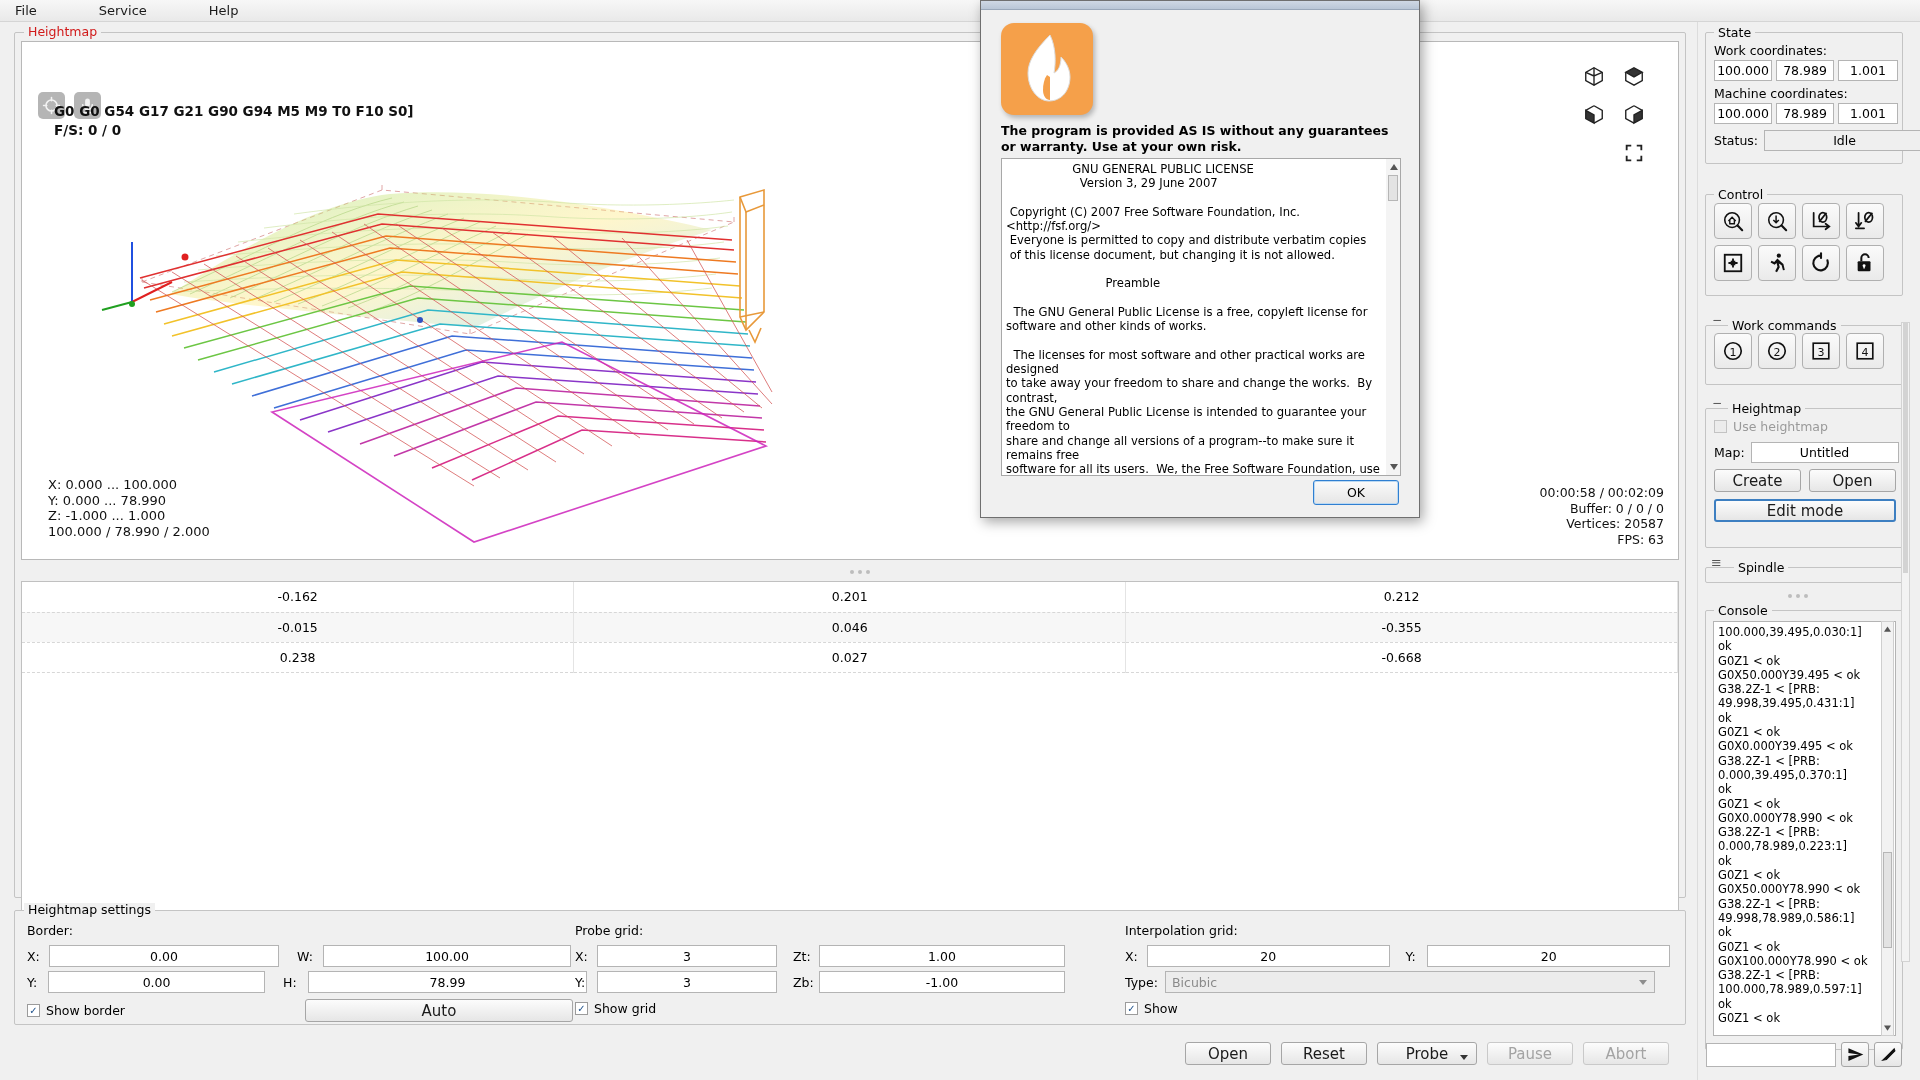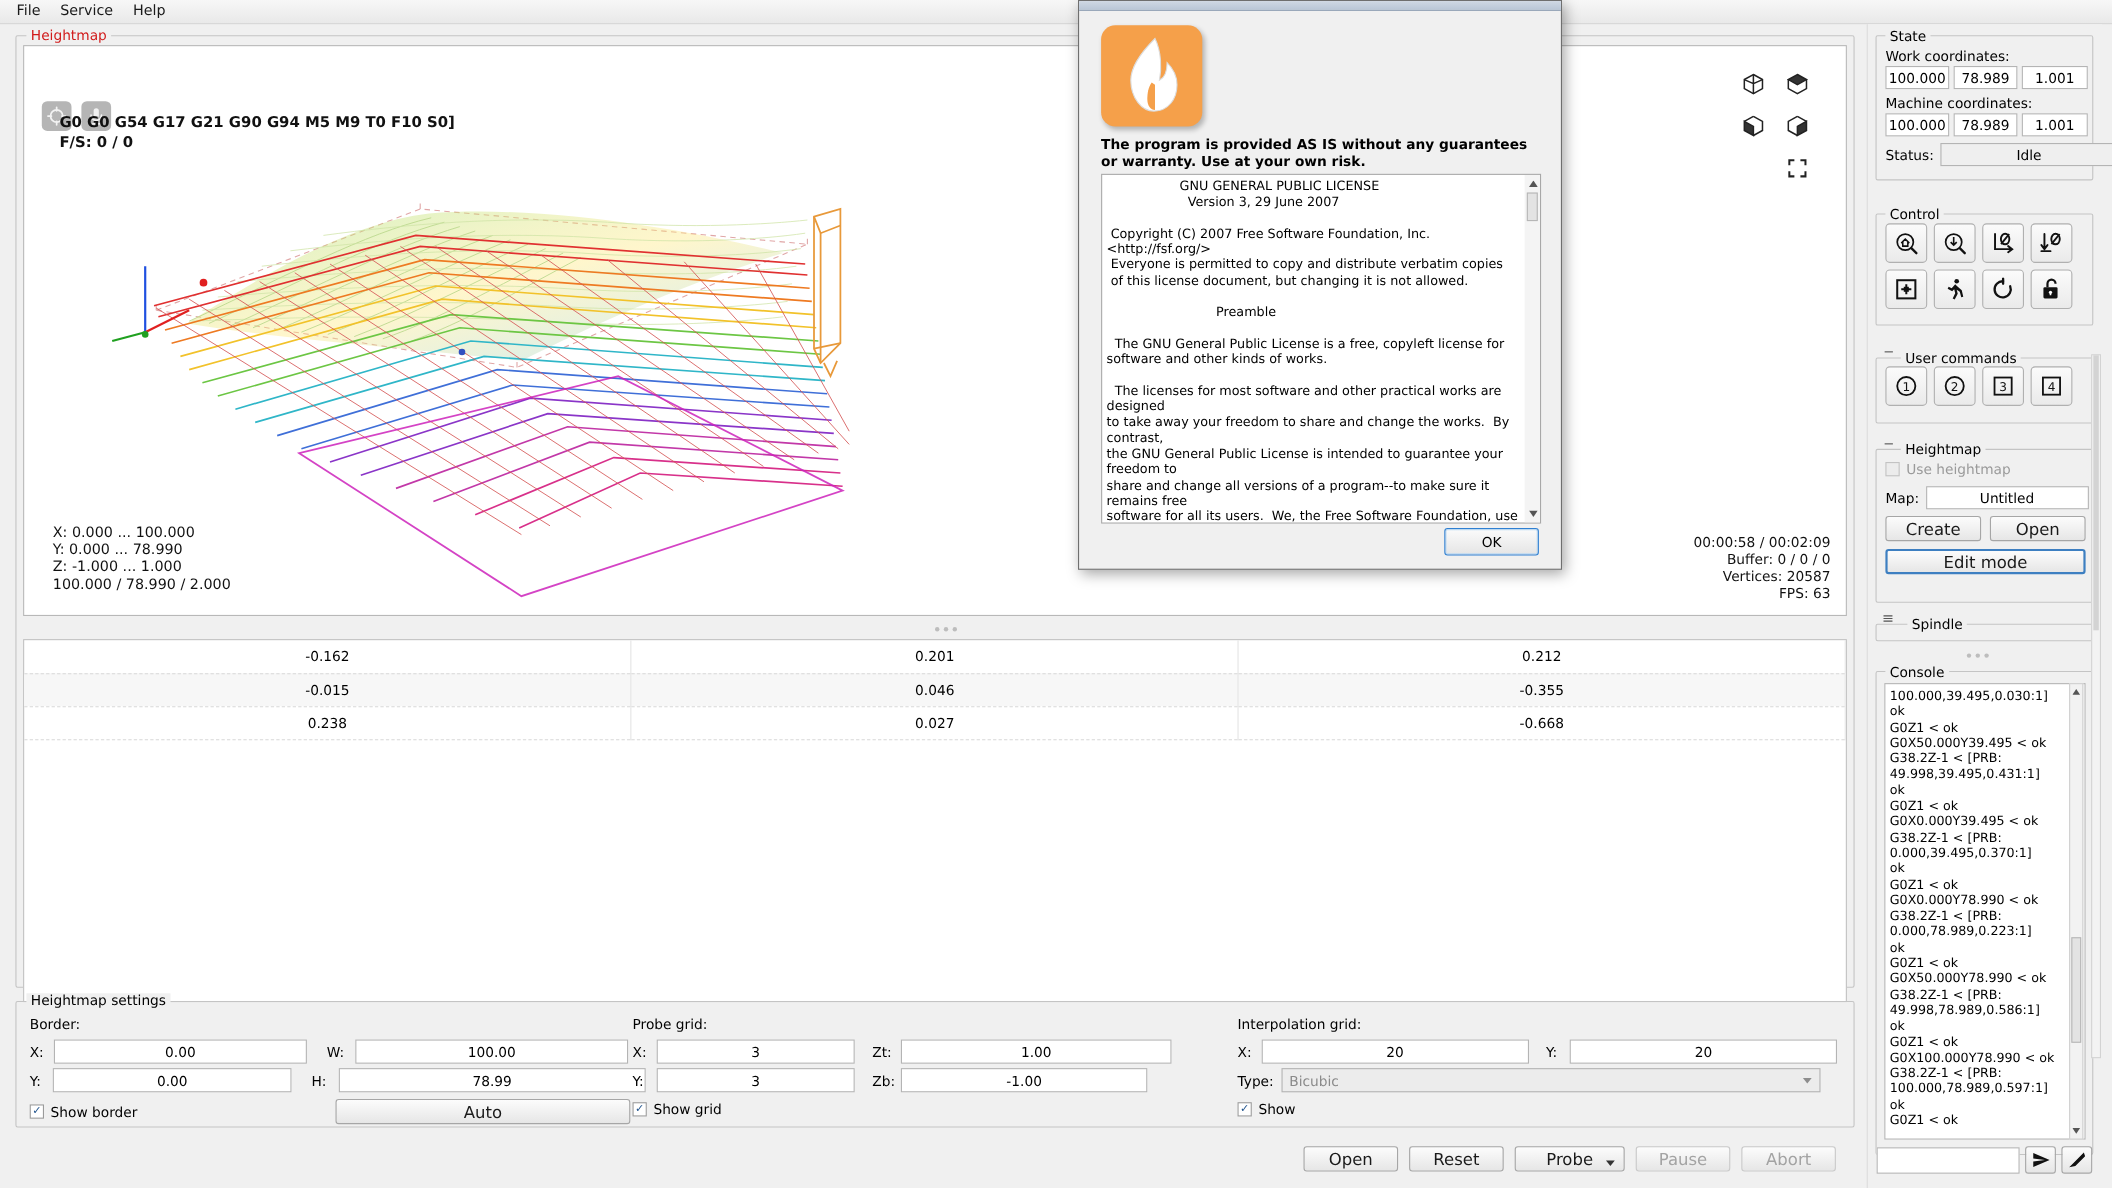--- a/index.html
+++ b/index.html
@@ -12,21 +12,21 @@
     color: #000;
     background: #f0f0f0;
   }
   #app { position: relative; width: 1920px; height: 1080px; background: #f0f0f0; }
 
   
   #menubar {
     position: absolute; top: 0; left: 0; width: 1920px; height: 22px;
     background: linear-gradient(#f7f7f7, #e9e9e9);
     border-bottom: 1px solid #d5d5d5;
-    display: flex; align-items: center; padding-left: 6px;
+    display: flex; align-items: center; padding-left: 6px; gap: 44px;
   }
   .menu-item { padding: 2px 9px; font-size: 13px; color: #1a1a1a; cursor: default; }
 
   
   #left-col {
     position: absolute; left: 0; top: 22px; width: 1697px; height: 1058px;
   }
 
   .groupbox { position: absolute; border: 1px solid #c4c4c4; border-radius: 2px; }
   .groupbox > .gb-title {
@@ -466,21 +466,21 @@
         <div style="display:flex; align-items:center; gap:6px; margin-top:7px;">
           <span class="fld-label" style="width:16px;">X:</span>
           <div class="txtfield" style="width:180px;">3</div>
           <span class="fld-label" style="width:20px; margin-left:10px;">Zt:</span>
           <div class="txtfield" style="width:246px;">1.00</div>
         </div>
         <div style="display:flex; align-items:center; gap:6px; margin-top:4px;">
           <span class="fld-label" style="width:16px;">Y:</span>
           <div class="txtfield" style="width:180px;">3</div>
           <span class="fld-label" style="width:20px; margin-left:10px;">Zb:</span>
-          <div class="txtfield" style="width:224px;">-1.00</div>
+          <div class="txtfield" style="width:246px;">-1.00</div>
         </div>
         <div class="cbx" style="margin-top:8px;">
           <span class="box">✓</span>
           <span>Show grid</span>
         </div>
       </div>
 
       <div style="position:absolute; left:1110px; top:12px; width:545px;">
         <div class="fld-label">Interpolation grid:</div>
         <div style="display:flex; align-items:center; gap:6px; margin-top:7px;">
@@ -605,21 +605,21 @@
               <rect x="4" y="10" width="14" height="11" rx="1.3" fill="#111" stroke="none"></rect>
               <path d="M8 10 V6.5 A4 4 0 0 1 16 6.5" stroke-width="2.2"></path>
               <circle cx="11" cy="15" r="1.6" fill="#fff" stroke="none"></circle>
               <path d="M11 15.5 V18" stroke="#fff" stroke-width="1.6"></path>
             </svg>
         </div>
       </div>
     </div>
 
     <div class="rp-group" style="top:303px; height:60px;">
-      <div class="gb-title" style="left:22px;">User commands</div>
+      <div class="gb-title" style="left:22px;">Work commands</div>
       <span class="collapse-marker" style="position:absolute; top:-13px; left:6px;">−</span>
       <div id="user-cmd-row" style="position:absolute; left:8px; top:7px; display:flex; gap:6px;">
           <div class="ctrl-btn">
             <svg width="22" height="22" viewBox="0 0 24 24" fill="none" stroke="#111" stroke-width="1.8">
               <circle cx="12" cy="12" r="9"></circle>
               <text x="12" y="17" font-size="12" text-anchor="middle" fill="#111" stroke="none" font-family="DejaVu Sans">1</text>
             </svg>
           </div>
           <div class="ctrl-btn">
             <svg width="22" height="22" viewBox="0 0 24 24" fill="none" stroke="#111" stroke-width="1.8">

